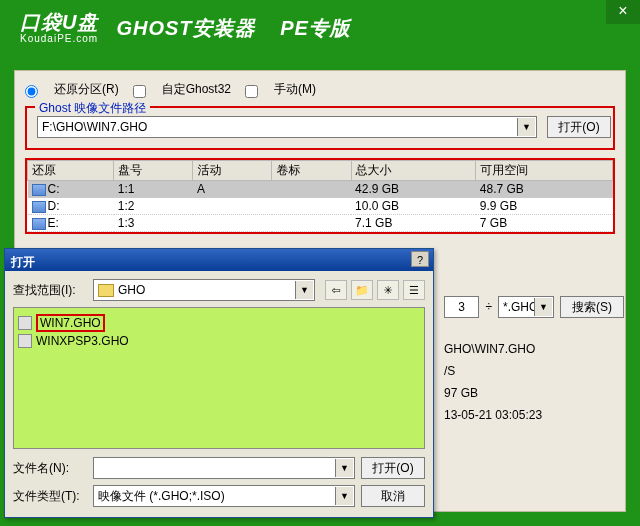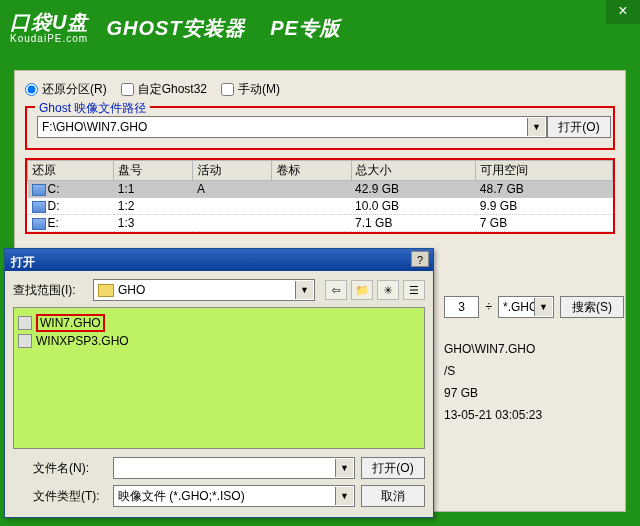--- a/index.html
+++ b/index.html
@@ -3,48 +3,48 @@
 <meta charset="utf-8">
 <style>
   * { box-sizing: border-box; margin: 0; padding: 0; }
   body { font-family: "SimSun", "宋体", sans-serif; font-size: 12px; background: #fff; width: 640px; height: 526px; overflow: hidden; position: relative; }
   .app {
     position: absolute; top: 0; left: 0; width: 640px; height: 526px;
     background: #1f9317;
   }
   .titlebar {
     height: 56px; background: #1f9317; color: #fff;
-    display: flex; align-items: center; padding: 0 10px;
+    display: flex; align-items: center; padding: 0 20px;
     position: relative;
   }
   .logo-block { display: flex; flex-direction: column; line-height: 1; margin-right: 18px; }
   .logo-main { font-size: 20px; font-weight: bold; font-style: italic; letter-spacing: 1px; }
   .logo-sub { font-size: 10px; letter-spacing: 1px; margin-top: 2px; }
   .title-text { font-size: 20px; font-style: italic; font-weight: bold; letter-spacing: 1px; }
   .title-text .pe { margin-left: 18px; }
   .close-x {
     position: absolute; top: 0; right: 0; width: 34px; height: 24px;
     background: #1a7a14; color: #fff; font-size: 16px; line-height: 22px;
     text-align: center; cursor: pointer;
   }
   .panel {
     position: absolute; left: 14px; top: 70px; right: 14px; bottom: 14px;
     background: #ede9df; border: 1px solid #bdb79e;
   }
   .opts-row {
     display: flex; align-items: center; gap: 14px;
     padding: 10px 10px 8px 10px;
   }
-  .opts-row label { display: inline-flex; align-items: center; gap: 4px; }
+  .opts-row label { display: inline-flex; align-items: flex-end; gap: 16px; }
   .fieldset {
     border: 2px solid #d60000; margin: 0 10px;
     padding: 8px 2px 10px 10px; position: relative;
   }
   .fs-legend { position: absolute; top: -8px; left: 8px; background: #ede9df; color: #0020c0; padding: 0 4px; font-size: 12px; }
-  .path-row { display: flex; align-items: flex-start; }
+  .path-row { display: flex; align-items: flex-start; gap: 10px; }
   .path-select {
     flex: 1; height: 22px; background: #fff; border: 1px solid #7a7a7a;
     display: flex; align-items: center; padding: 0 4px; position: relative;
   }
   .dd-arrow {
     position: absolute; right: 1px; top: 1px; bottom: 1px; width: 18px;
     background: #e6e3d8; border-left: 1px solid #7a7a7a;
     display: flex; align-items: center; justify-content: center; font-size: 9px;
   }
   .btn {
@@ -92,21 +92,21 @@
     display: flex; align-items: center; justify-content: center; font-size: 11px;
   }
   .file-list {
     border: 1px solid #888; background: #bef264; height: 142px;
     padding: 4px;
   }
   .file-item { display: flex; align-items: center; gap: 4px; margin: 2px 0; }
   .file-item.sel .fname { border: 2px solid #d60000; padding: 0 2px; }
   .file-glyph { width: 14px; height: 14px; background: #e0e0e0; border: 1px solid #888; display: inline-block; }
   .dlg-bottom { margin-top: 8px; }
-  .dlg-bottom .dlg-row { margin-bottom: 6px; margin-left: 20px; }
+  .dlg-bottom .dlg-row { margin-bottom: 6px; }
   .dlg-bottom .scope-select { flex: 1; }
   .info-block {
     position: absolute; left: 444px; top: 296px; width: 180px;
     color: #000; font-size: 12px;
   }
   .info-block .row1 { display: flex; align-items: center; gap: 6px; }
   .small-input {
     width: 38px; height: 22px; background: #fff; border: 1px solid #7a7a7a;
     display: inline-flex; align-items: center; justify-content: center;
   }

